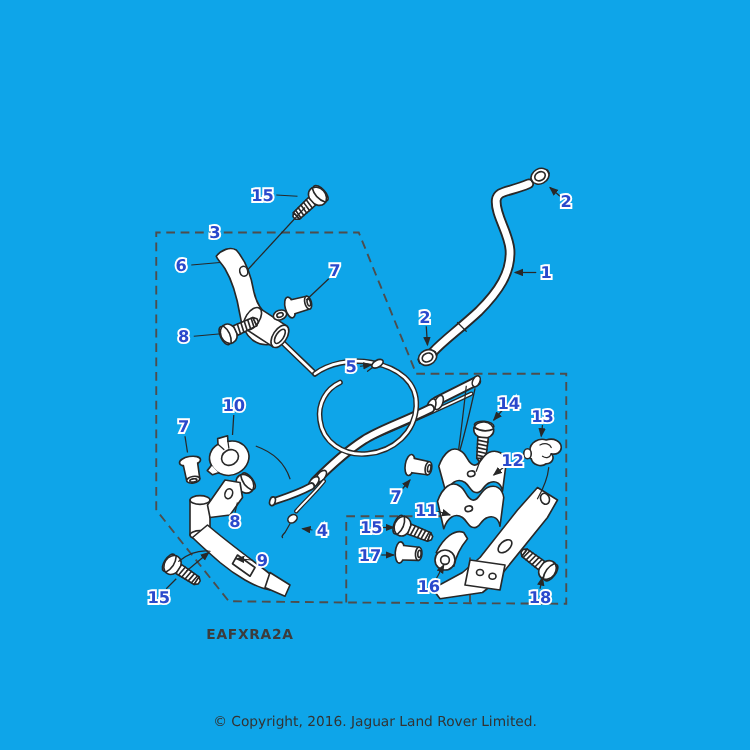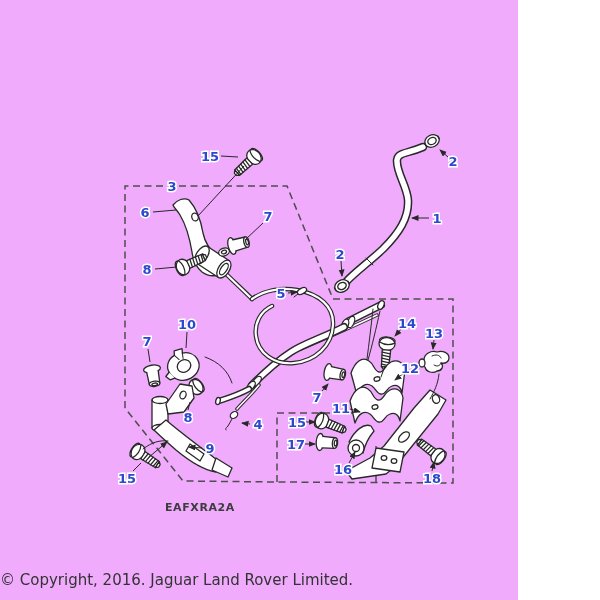--- a/index.html
+++ b/index.html
@@ -1,30 +1,30 @@
 <!DOCTYPE html>
 <html style="--callout: #2a49cc; --dash: #4d4d4d;"><head>
 <meta charset="utf-8">
 <style>
   html,body{margin:0;padding:0;background:#fff;}
-  .stage{position:relative;width:518px;height:600px;background:#f0abfc;overflow:hidden;
+  .stage{position:relative;width:600px;height:600px;background:#0ea5e9;overflow:hidden;
          font-family:"DejaVu Sans","Liberation Sans",sans-serif;}
   svg{position:absolute;left:0;top:0;}
   .art{stroke:#282828;stroke-width:1.3;fill:#fff;stroke-linejoin:round;stroke-linecap:round;}
   .thin{stroke:#282828;stroke-width:1;fill:none;}
   .tube-o{fill:none;stroke:#282828;}
   .tube-i{fill:none;stroke:#ffffff;}
   .dash{stroke:var(--dash,#4d4d4d);stroke-width:1.5;stroke-dasharray:7 4.5;fill:none;}
   .leader{stroke:#282828;stroke-width:1;fill:none;}
   .callout{font:bold 13px "DejaVu Sans","Liberation Sans",sans-serif;fill:var(--callout,#2a49cc);
            text-anchor:middle;paint-order:stroke;stroke:#ffffff;stroke-width:3px;cursor:pointer;}
   .figcode{position:absolute;left:121px;top:501px;font-size:11px;font-weight:bold;
            color:#3c3c3c;letter-spacing:0.6px;margin-left:44px;}
-  .copyright{position:absolute;left:0;top:571px;width:600px;
-             font-size:15px;color:#333;}
+  .copyright{position:absolute;left:0;top:571px;width:600px;text-align:center;
+             font-size:11px;color:#333;}
 </style>
 </head>
 <body>
 
 <div class="stage">
 
 <svg width="600" height="600" viewBox="0 0 600 600">
   <defs>
     <marker id="arrw" markerWidth="9" markerHeight="8" refX="6.5" refY="3" orient="auto">
       <path d="M0,0 L7.5,3 L0,6 Z" fill="#282828"></path>

